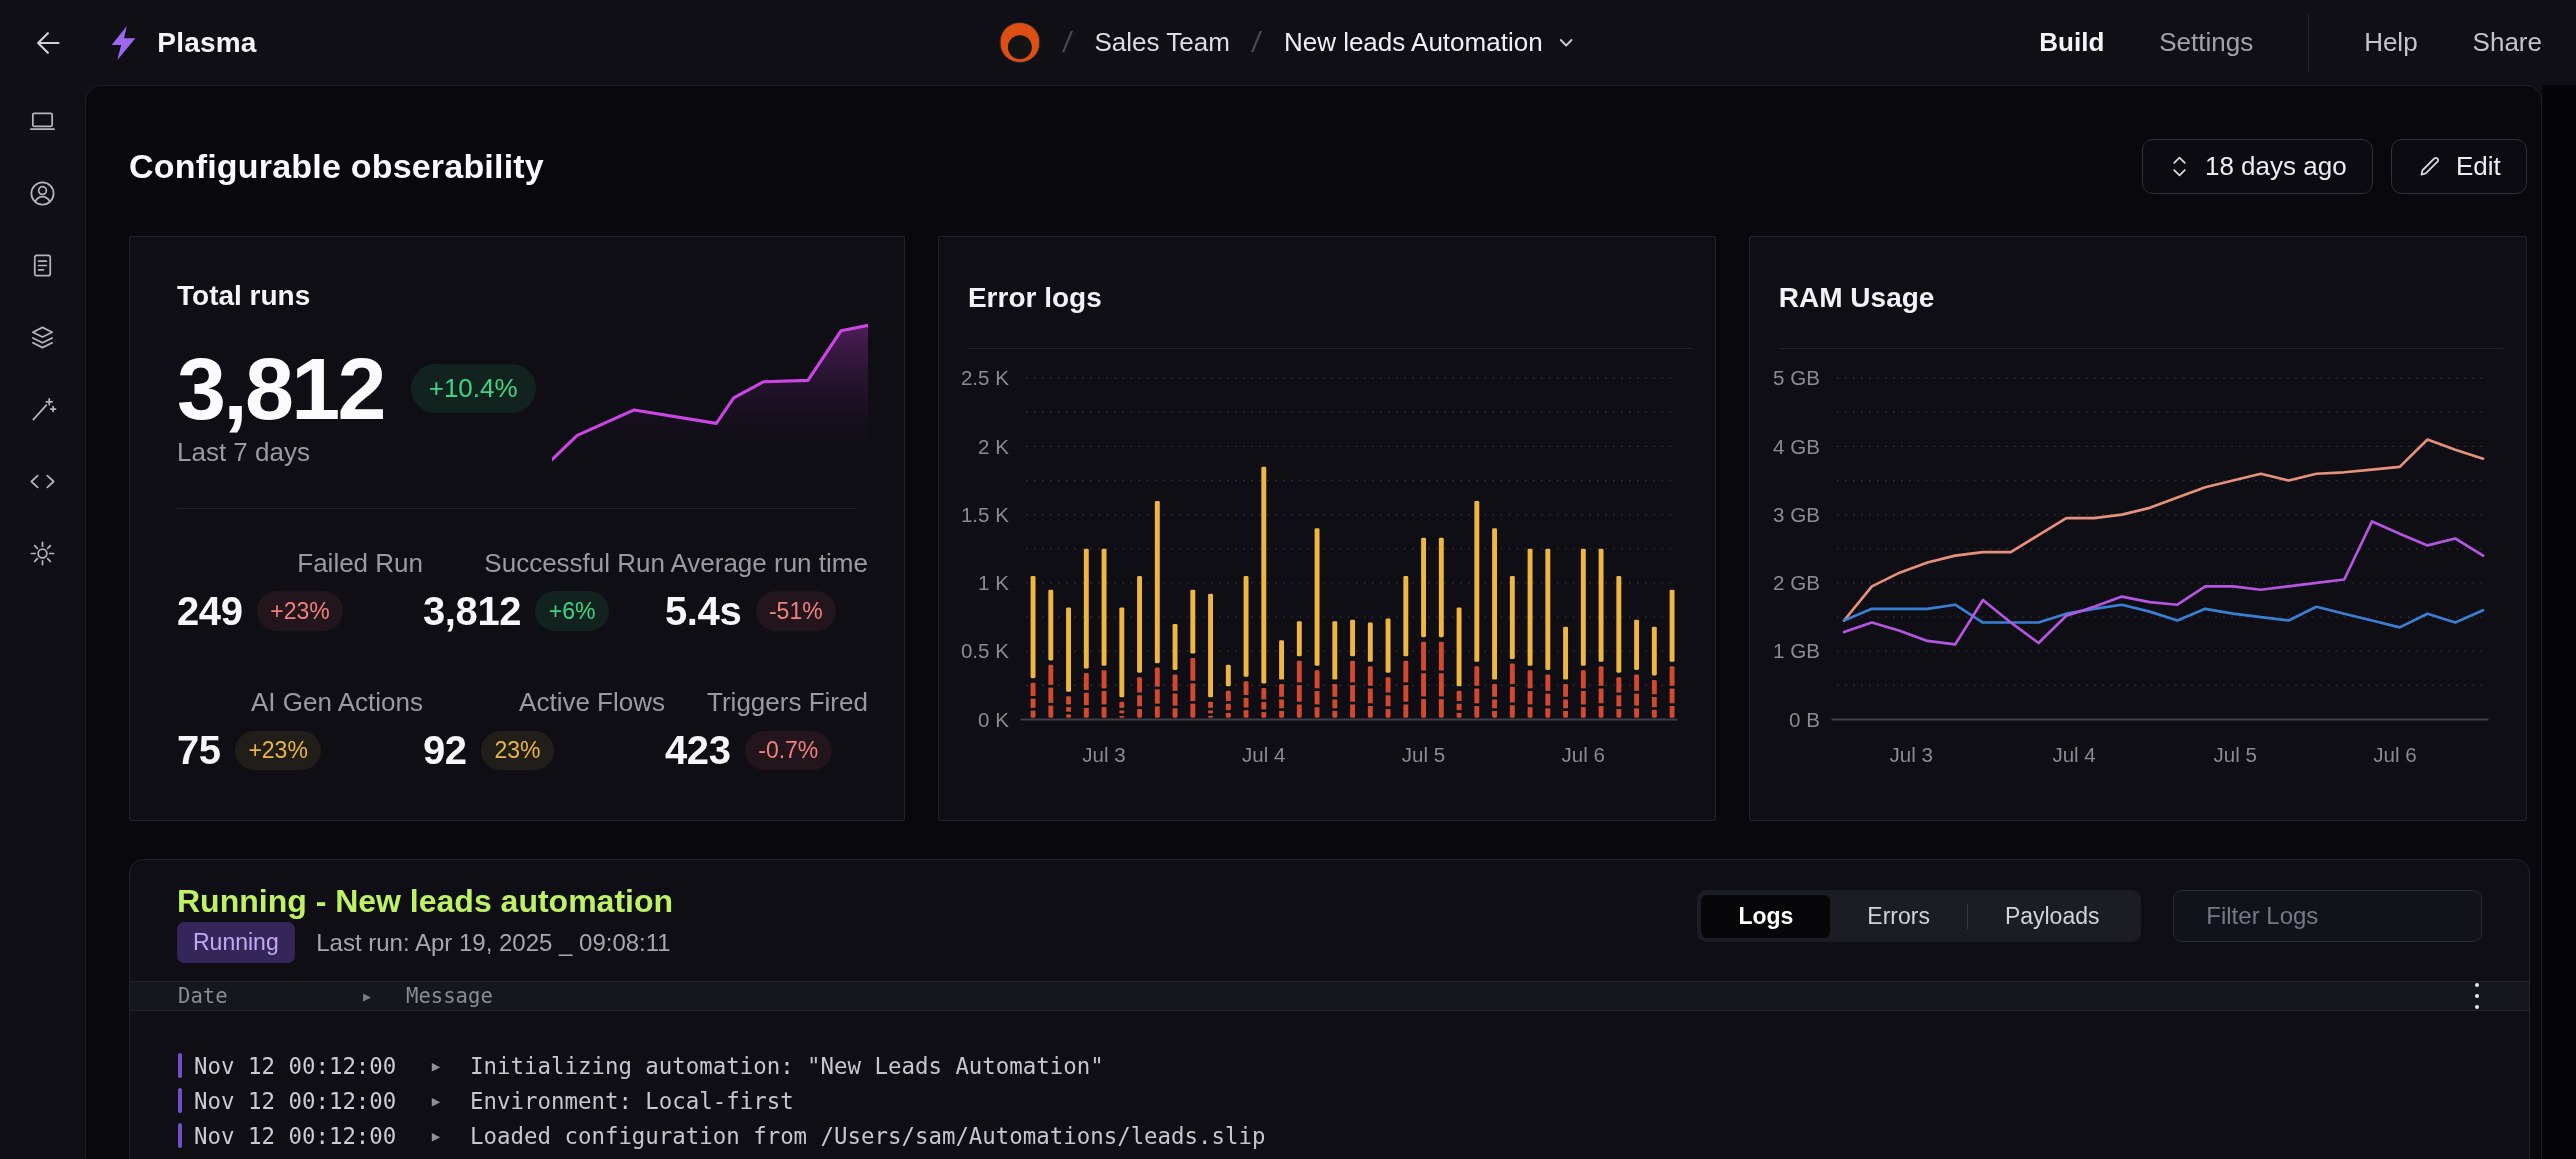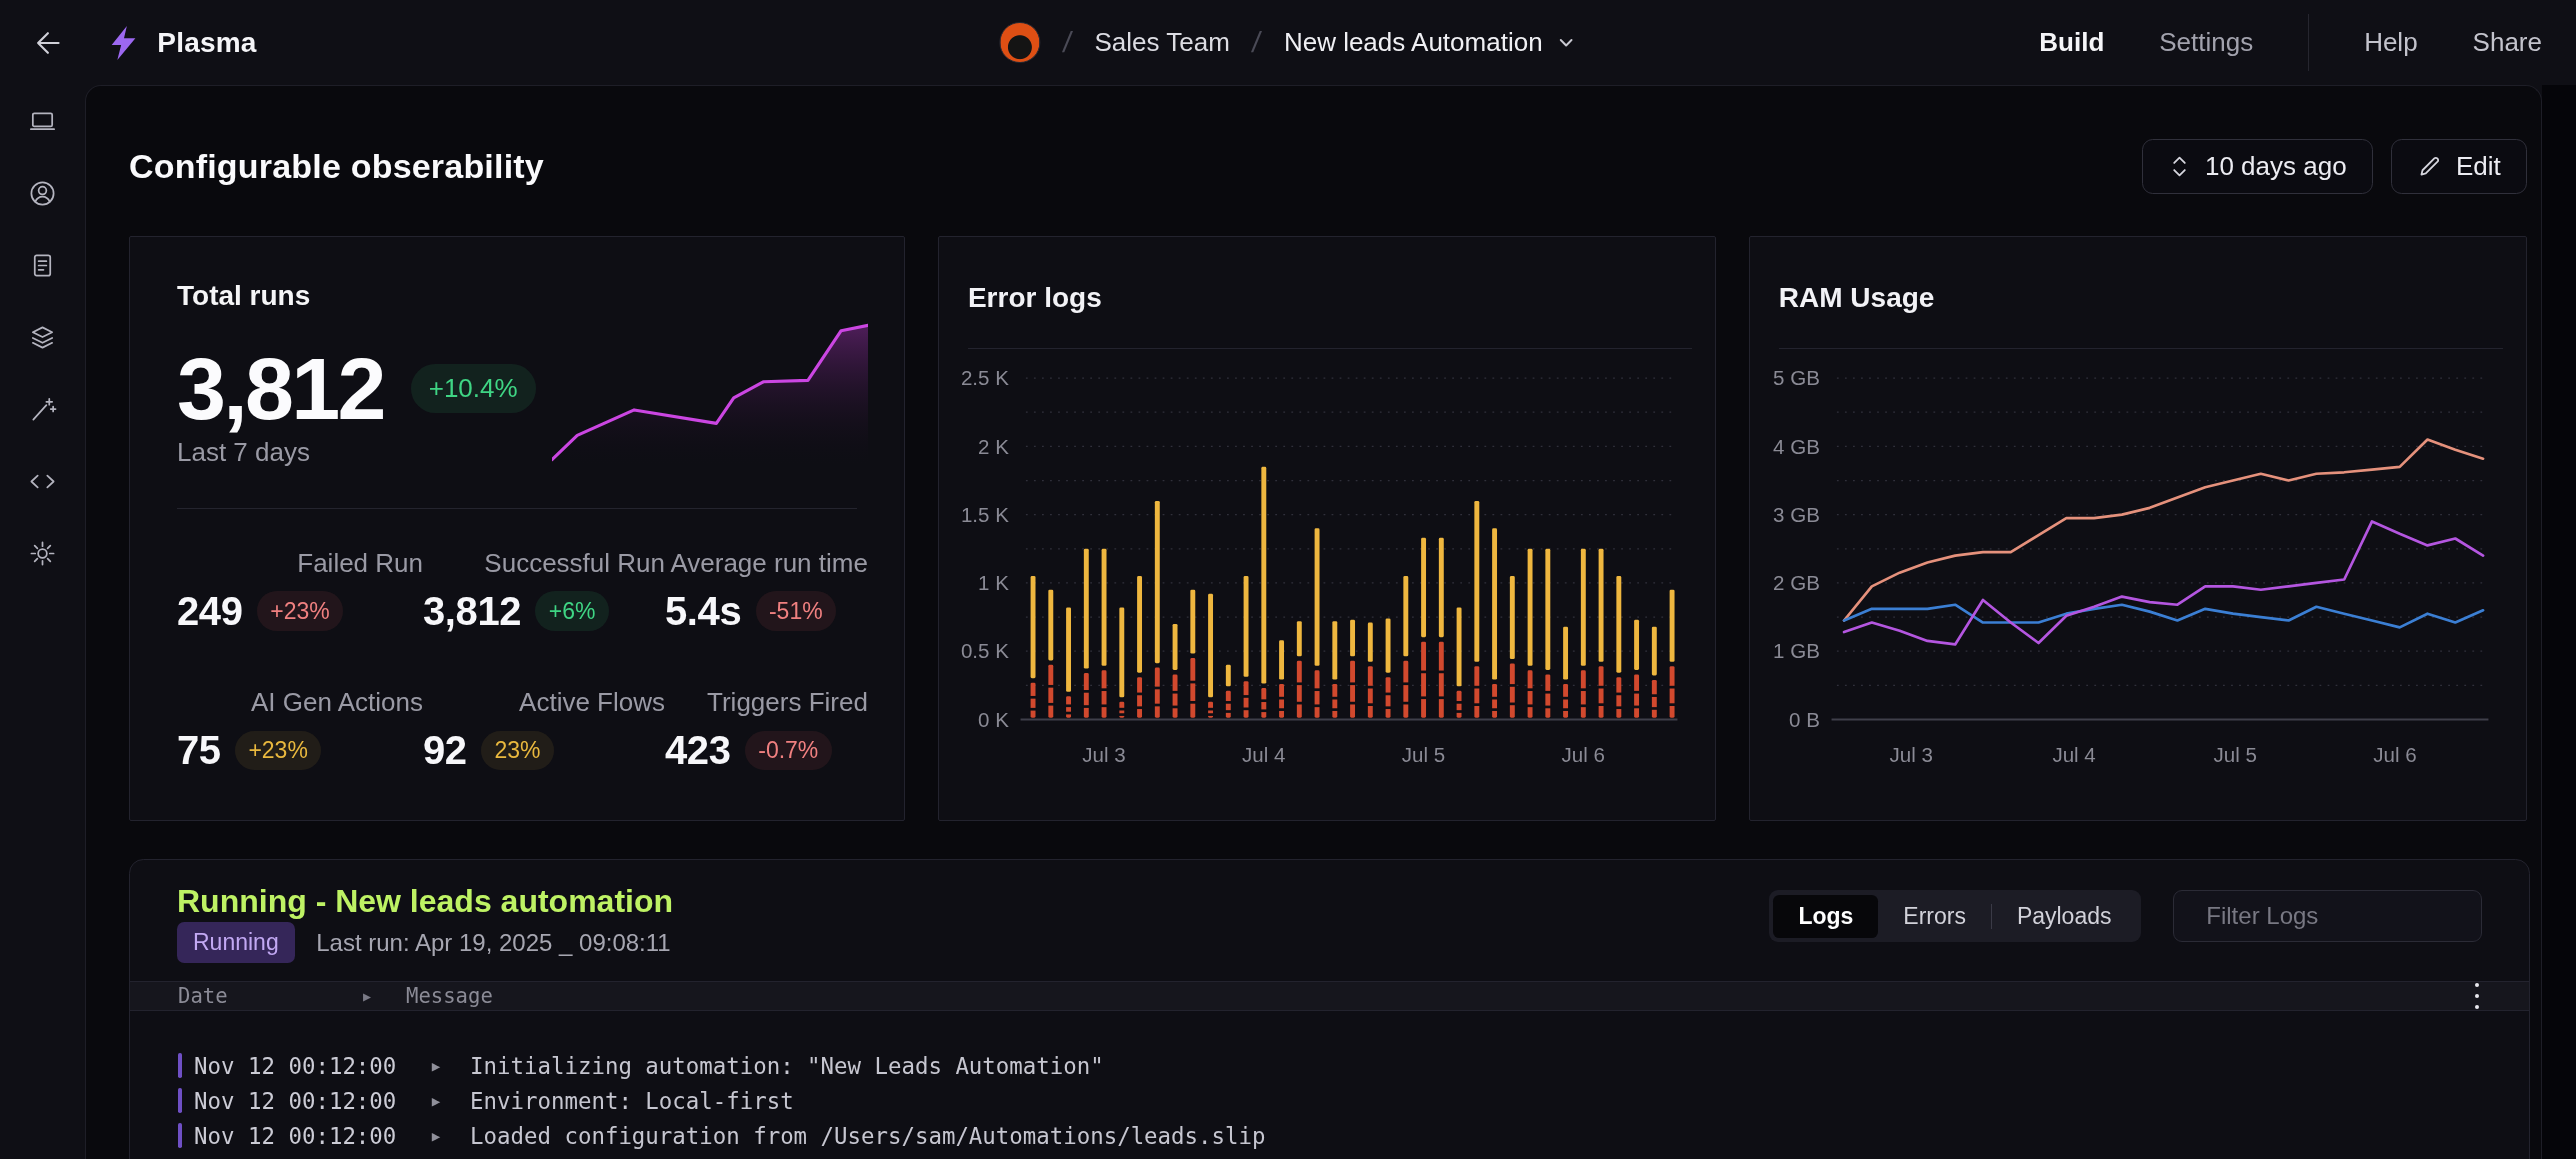--- a/index.html
+++ b/index.html
@@ -66,21 +66,21 @@
   .chart-svg { position:absolute; left:18px; top:125px; }
 
   
   .run-panel { margin-top:38px; width:2401px; height:537px; background:#0e0e14; border:0.9px solid #23232e; border-radius:14.3px; position:relative; overflow:hidden; }
   .run-title { position:absolute; left:47px; top:23px; font-size:32px; font-weight:600; color:#bef264;text-align:center; }
   .run-meta { position:absolute; left:47px; top:63px; display:flex; align-items:center; gap:21.5px; height:39px; }
   .status-badge { font-size:23px; color:#c2a8f3; background:#352659; border-radius:7.2px; padding:7.2px 16px; }
   .last-run { font-size:24px; color:#a6a6b1; }
   .run-controls { position:absolute; right:47px; top:30px; height:52px; display:flex; align-items:center; gap:32px; }
   .tabs { display:flex; align-items:center; background:#1c1c25; border-radius:9px; padding:4.5px; }
-  .tab { font-size:23px; color:#d2d2da; padding:8px 25px; border-radius:6.3px; cursor:pointer; display:flex; align-items:center; }
+  .tab { font-size:23px; color:#d2d2da; padding:8px 37px; border-radius:6.3px; cursor:pointer; display:flex; align-items:center; }
   .tab.active { background:#07070a; color:#ffffff; font-weight:600; }
   .tab-sep { width:0.9px; height:25px; background:#3a3a46; }
   .filter-box { width:309px; height:52px; background:#12121a; border:0.9px solid #2b2b36; border-radius:9px; display:flex; align-items:center; padding:0 18px; gap:14.3px; }
   .filter-box svg { stroke:#8a8a95; fill:none; stroke-width:2.2; stroke-linecap:round; }
   .filter-box input { flex:1; background:transparent; border:none; outline:none; color:#d8d8e0; font-size:24px; font-family:"Liberation Sans", sans-serif; }
   .filter-box input::placeholder { color:#787883; }
 
   .log-header { position:absolute; left:0; right:0; top:121px; height:30px; background:#16161d; border-top:0.9px solid #23232e; border-bottom:0.9px solid #23232e; display:flex; align-items:center; font-family:"DejaVu Sans Mono", monospace; font-size:20.6px; color:#8b8b96; padding-left:48px; }
   .lh-date { width:185px; }
   .lh-arrow { width:43px; color:#7a7a86; font-size:13.4px; }
@@ -185,21 +185,21 @@
 
 <div class="container">
 
   <div class="titlebar">
     <div class="page-title">Configurable obserability</div>
     <div class="title-actions">
       <div class="btn">
         <svg width="23" height="27" viewBox="0 0 26 30">
             <path d="M7 11l6-6 6 6 M7 19l6 6 6-6"></path>
           </svg>
-        <span>10 days ago</span>
+        <span>18 days ago</span>
       </div>
       <div class="btn">
         <svg width="25" height="25" viewBox="0 0 28 28">
             <path d="M5 23l1.2-4.8L19.4 5a2.3 2.3 0 0 1 3.3 0l.3.3a2.3 2.3 0 0 1 0 3.3L9.8 21.8 5 23z"></path>
           </svg>
         <span>Edit</span>
       </div>
     </div>
   </div>
 

